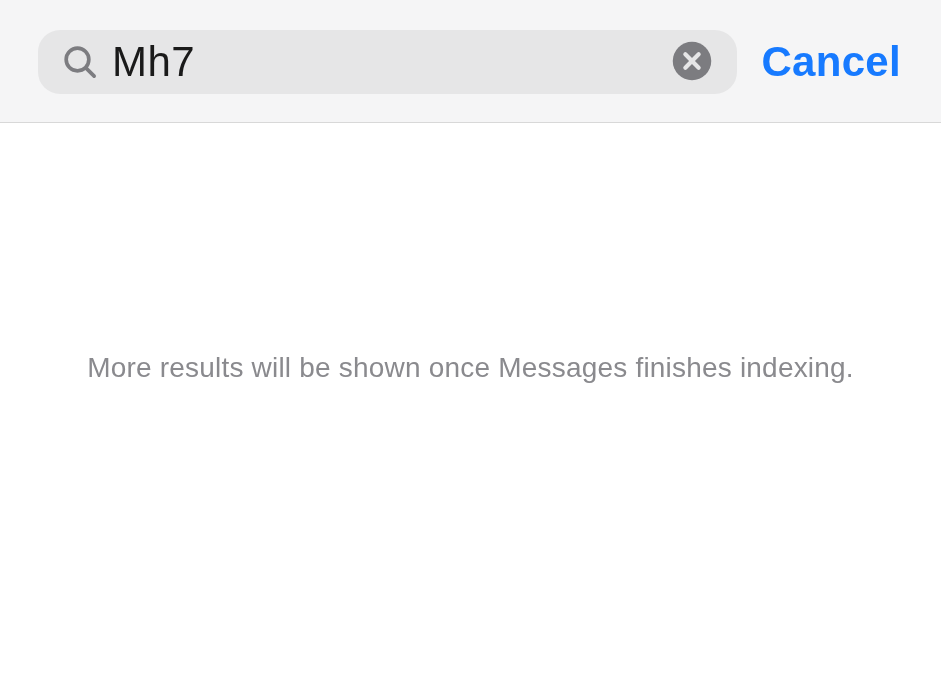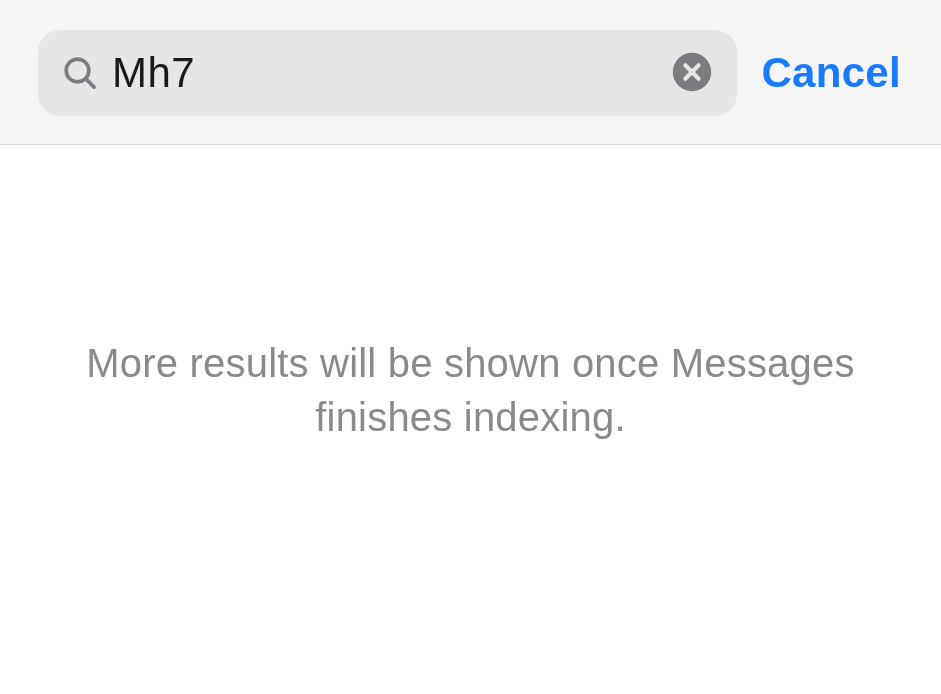--- a/index.html
+++ b/index.html
@@ -22,21 +22,21 @@
       display: flex;
       align-items: center;
       gap: 20px;
       border-bottom: 1px solid #d8d8d8;
     }
     
     .search-field {
       flex: 1;
       background: #e6e6e7;
       border-radius: 22px;
-      height: 86px;
+      height: 64px;
       display: flex;
       align-items: center;
       padding: 0 22px 0 22px;
     }
     
     .search-icon-wrap {
       display: flex;
       align-items: center;
       margin-right: 12px;
     }
@@ -81,21 +81,21 @@
     .results-area {
       height: 530px;
       display: flex;
       align-items: center;
       justify-content: center;
       padding: 0 60px 40px 60px;
     }
     
     .status-message {
       color: #8a8a8e;
-      font-size: 40px;
+      font-size: 28px;
       font-weight: 400;
       text-align: center;
       line-height: 1.35;
       letter-spacing: 0.2px;
     }
   </style>
 </head>
 <body>
 
 <div class="search-header">

